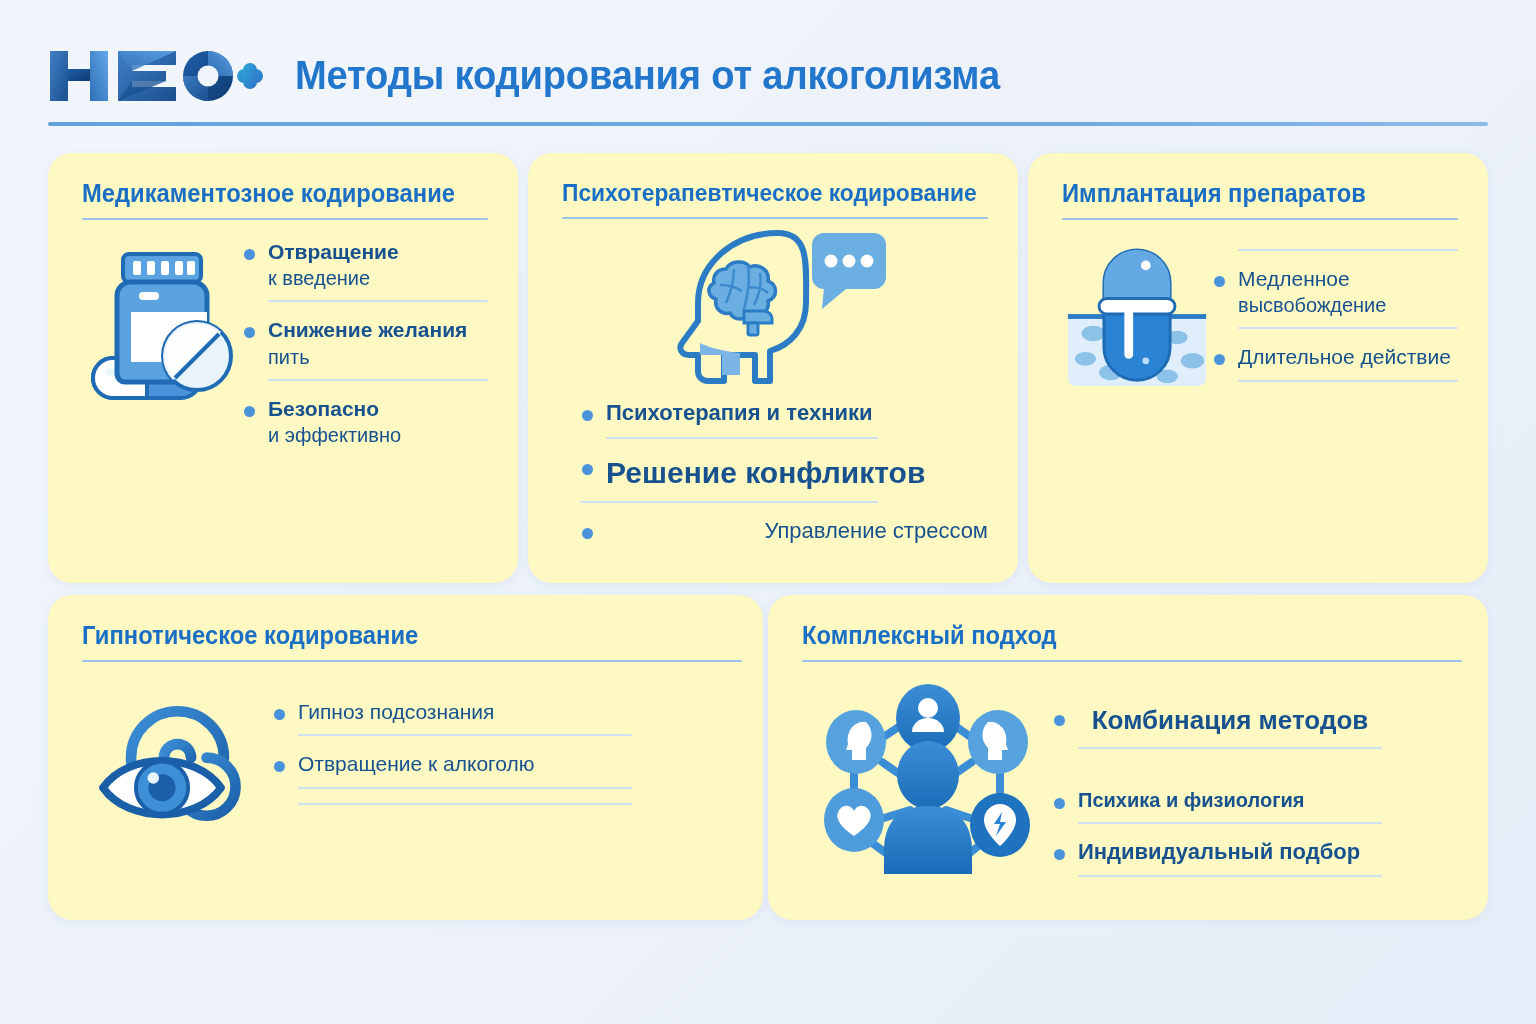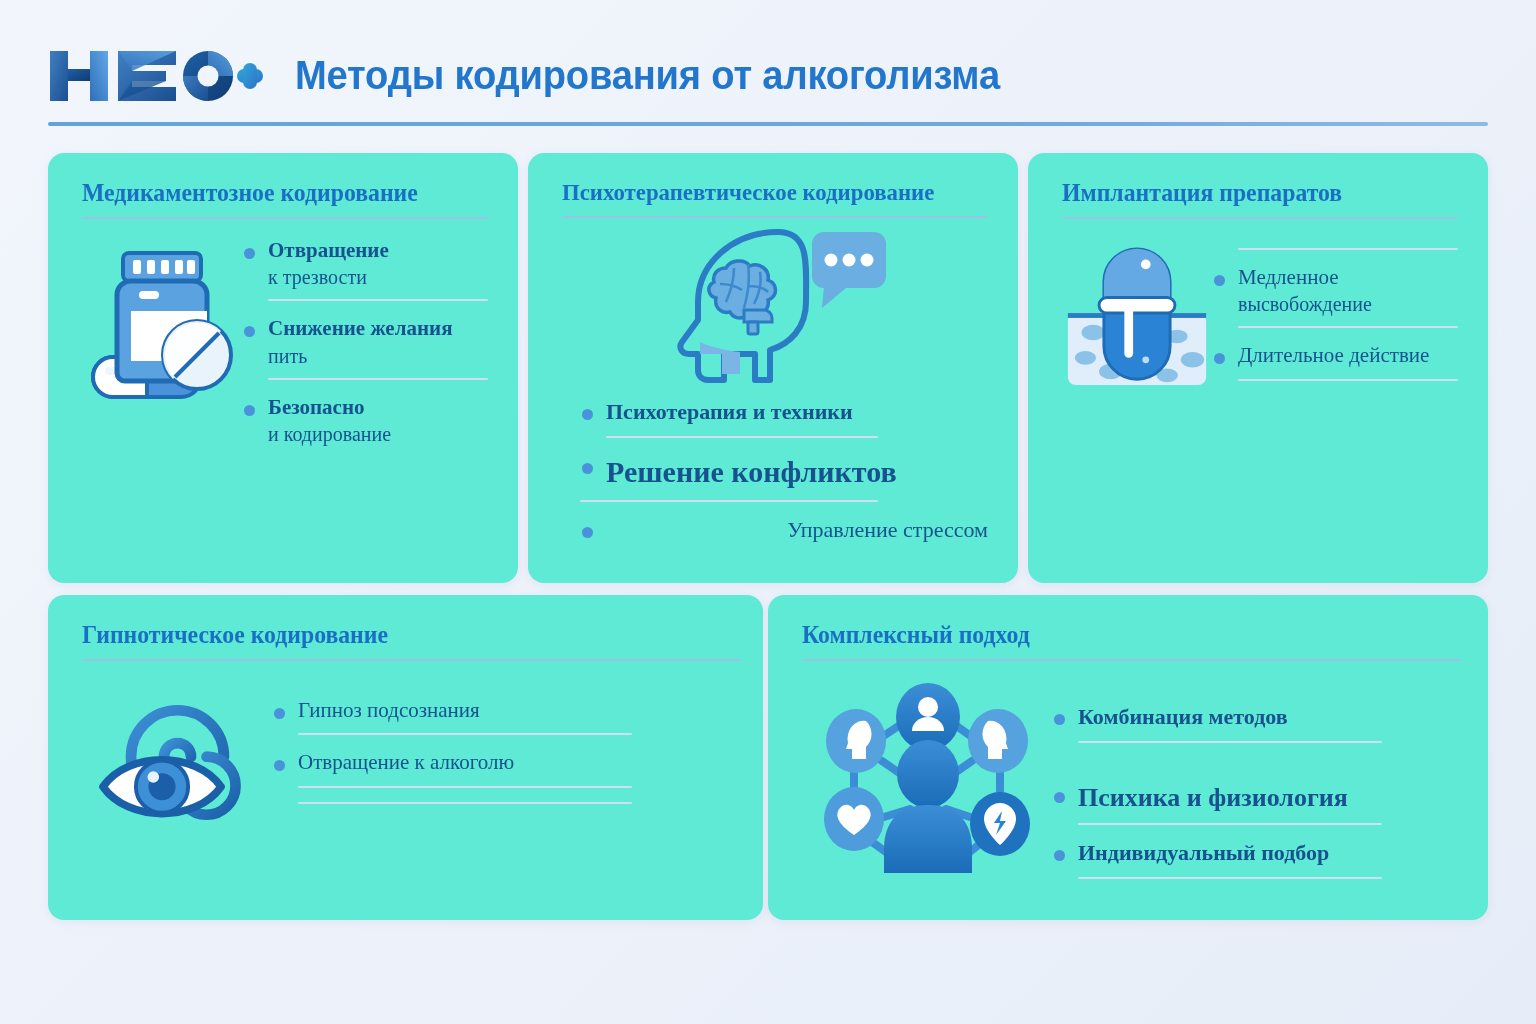--- a/index.html
+++ b/index.html
@@ -17,23 +17,23 @@
   .page-title{
     font-size:41px;font-weight:bold;color:#2277cc;
     letter-spacing:-0.2px;white-space:nowrap;
     transform:scaleX(0.93);transform-origin:left center;
   }
   .header-rule{position:absolute;left:48px;top:122px;width:1440px;height:4px;
     background:linear-gradient(90deg,#63a3dd 0%,#6fa9df 70%,#8dbbe7 100%);border-radius:2px;}
 
   
   .card{
-    position:absolute;background:#5eead4;border-radius:16px;
+    position:absolute;background:#fef9c3;border-radius:24px;
     box-shadow:0 2px 10px rgba(120,150,190,0.13);
-    box-sizing:border-box;padding:26px 30px 22px 34px;font-family:Liberation Serif, serif;
+    box-sizing:border-box;padding:26px 30px 22px 34px;
   }
   .card-title{
     font-size:25px;font-weight:bold;color:#1a6fc4;white-space:nowrap;
     transform:scaleX(0.95);transform-origin:left center;margin-bottom:10px;
   }
   .card-title-rule{height:2px;background:#9cc3e6;margin-bottom:6px;border-radius:1px;}
 
   .body-row{display:flex;align-items:flex-start;}
   .icon-box{flex:none;display:flex;align-items:flex-start;justify-content:center;}
   .items{flex:1;}
@@ -141,33 +141,33 @@
             <circle cx="110" cy="110" r="34" fill="#e8f3fc" stroke="#1f6cb5" stroke-width="4"></circle>
             <path d="M110 76 a34 34 0 0 1 24 10 l-48 48 a34 34 0 0 1 -10 -24 a34 34 0 0 1 34 -34 z" fill="#ffffff" opacity="0.9"></path>
             <line x1="88" y1="132" x2="132" y2="88" stroke="#1f6cb5" stroke-width="4"></line>
           </g>
         </svg>
       </div>
       <div class="items">
         <div class="item">
           <span class="dot"></span>
           <div class="line1 b">Отвращение</div>
-          <div class="line2">к трезвости</div>
+          <div class="line2">к введение</div>
         </div>
         <div class="item-rule"></div>
         <div class="item">
           <span class="dot"></span>
           <div class="line1 b">Снижение желания</div>
           <div class="line2">пить</div>
         </div>
         <div class="item-rule"></div>
         <div class="item">
           <span class="dot"></span>
           <div class="line1 b">Безопасно</div>
-          <div class="line2">и кодирование</div>
+          <div class="line2">и эффективно</div>
         </div>
       </div>
     </div>
   </div>
 
   <div class="card" id="card-psy">
     <div class="card-title" style="font-size:24px;">Психотерапевтическое кодирование</div>
     <div class="card-title-rule"></div>
     <div class="center-icon">
       <svg viewBox="0 0 230 160" width="230" height="160">
@@ -356,26 +356,26 @@
 
           <g fill="url(#pg)">
             <ellipse cx="108" cy="95" rx="31" ry="34"></ellipse>
             <path d="M108 126 c -34 0 -44 22 -44 44 v24 h88 v-24 c0 -22 -10 -44 -44 -44 z"></path>
           </g>
         </svg>
       </div>
       <div class="items" style="padding-top:26px;max-width:330px;">
         <div class="item">
           <span class="dot"></span>
-          <div class="line1 b" style="font-size:22px;">Комбинация методов</div>
-        </div>
-        <div class="item-rule"></div>
-        <div class="item">
-          <span class="dot"></span>
-          <div class="line1 b" style="font-size:26px;margin-top:38px;">Психика и физиология</div>
+          <div class="line1 b" style="font-size:26px;text-align:center;">Комбинация методов</div>
+        </div>
+        <div class="item-rule"></div>
+        <div class="item">
+          <span class="dot"></span>
+          <div class="line1 b" style="font-size:20px;margin-top:38px;">Психика и физиология</div>
         </div>
         <div class="item-rule"></div>
         <div class="item">
           <span class="dot"></span>
           <div class="line1 b" style="font-size:22px;">Индивидуальный подбор</div>
         </div>
         <div class="item-rule"></div>
       </div>
     </div>
   </div>

